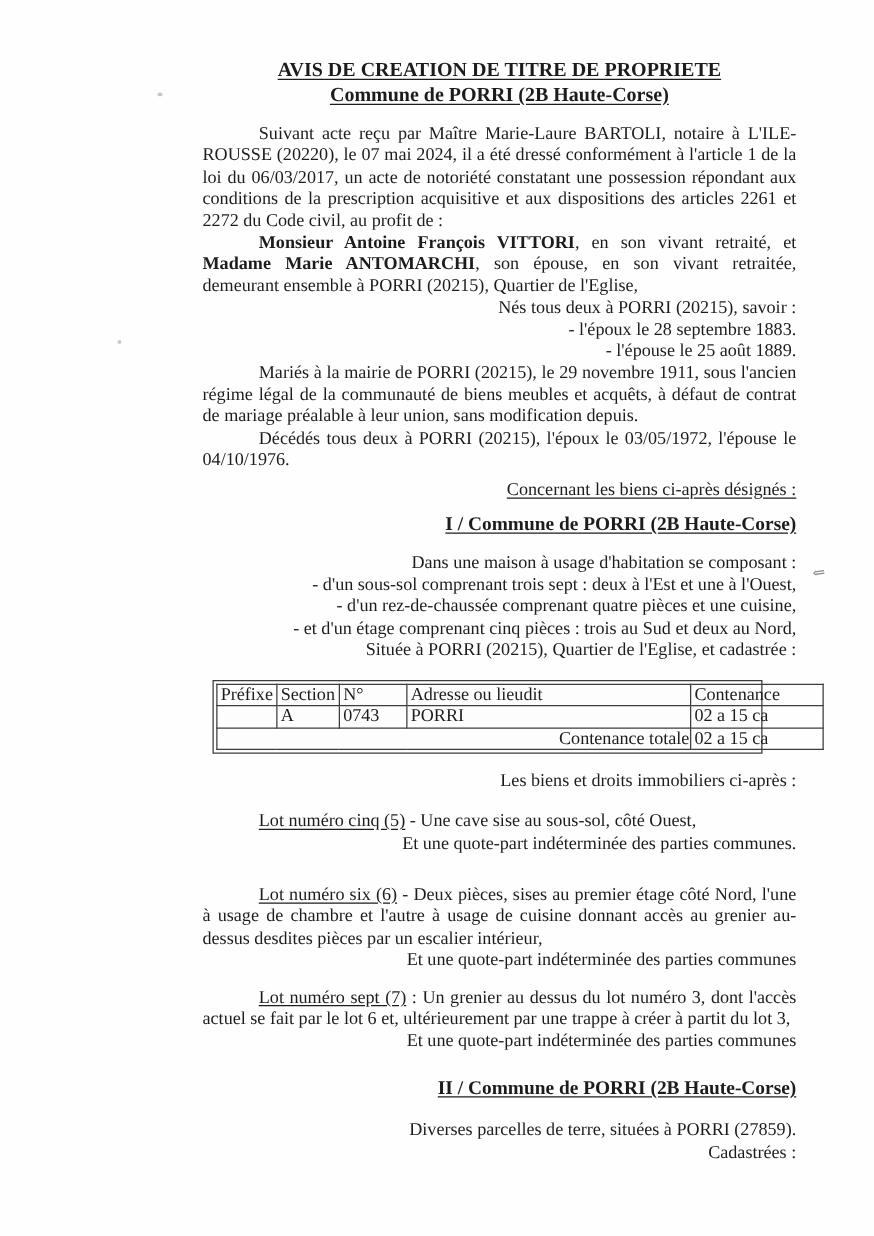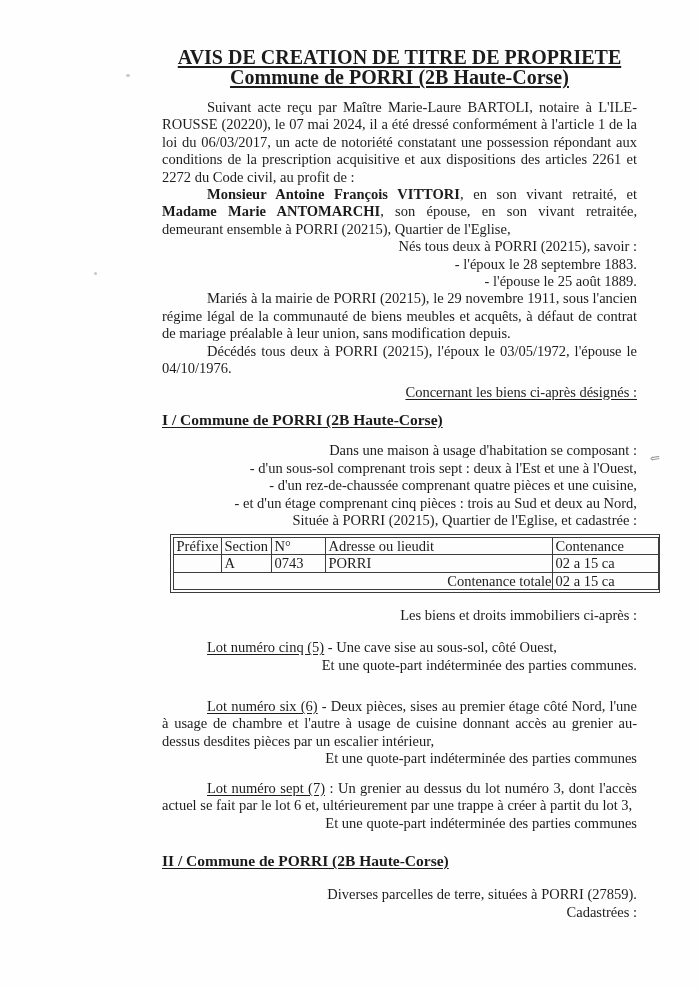--- a/index.html
+++ b/index.html
@@ -15,54 +15,54 @@
     font-size: 14.5px;
     line-height: 17.4px;
   }
   .content {
     margin-left: 162px;
     margin-right: 62px; 
   }
   .titles { padding-top: 47px; text-align: center; }
   .title-line {
     font-weight: bold;
-    font-size: 20px;
+    font-size: 16px;
     line-height: 20px;
     text-decoration: underline;
     text-underline-offset: 2px;
   }
   p.just { text-align: justify; }
   .indent { text-indent: 45px; }
   .lead-45 { margin-left: 45px; text-align: right; }
   .nowrap { white-space: nowrap; }
   .b { font-weight: bold; }
   .u { text-decoration: underline; text-underline-offset: 2px; }
   .intro { margin-top: 12px; }
   .concerning { margin-top: 6px; }
   .sec-heading {
     margin-top: 10px;
-    text-align: left;
+    text-align: right;
     font-weight: bold;
     font-size: 15.5px;
     text-decoration: underline;
     text-underline-offset: 2px;
   }
   .sec-heading.two { margin-top: 20px; }
   .house { margin-top: 14px; }
   .goods-intro { margin-top: 14px; }
   .lot5 { margin-top: 15px; }
   .lot6 { margin-top: 24px; font-family: Liberation Serif, serif; }
   .lot7 { margin-top: 12px; }
   .parcels { margin-top: 17px; }
 
   
   .cadastre-outer {
-    margin-top: 5px;
+    margin-top: 15px;
     margin-left: 8px;   
-    width: 490px;       
+    width: 440px;       
     border: 1.5px solid #3c3c3c;
     padding: 1.5px;
     background: #fdfdfd;
   }
   table.cadastre {
     border-collapse: collapse;
     width: 100%;
     table-layout: fixed;
   }
   table.cadastre td {

